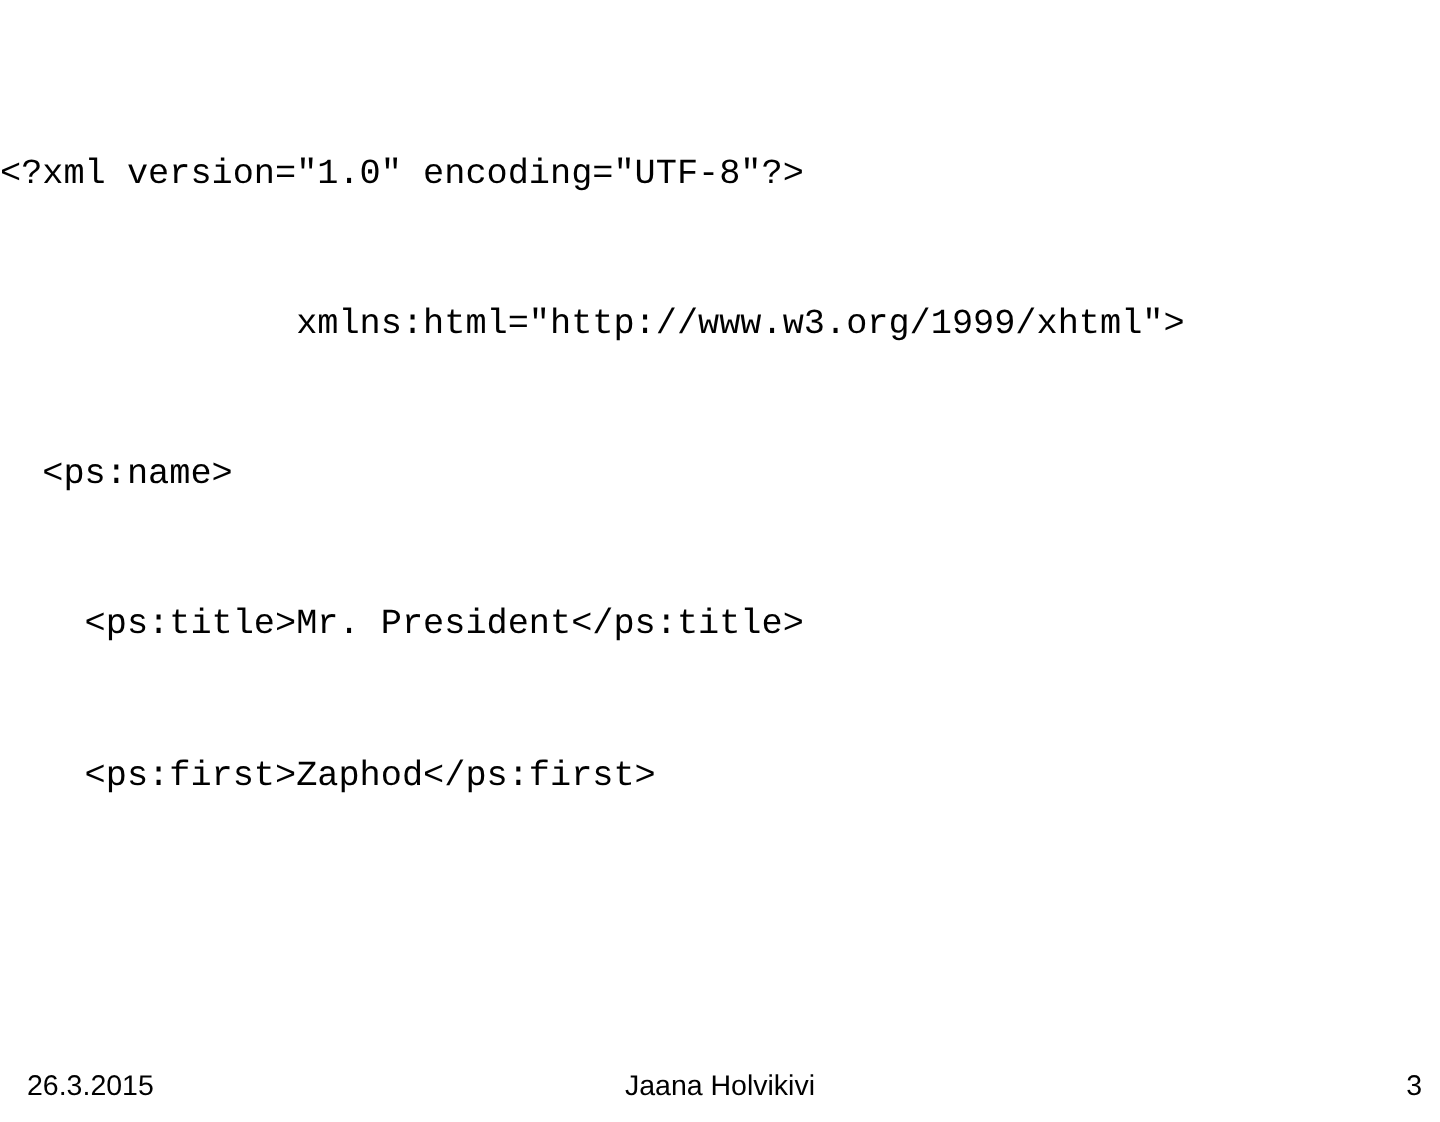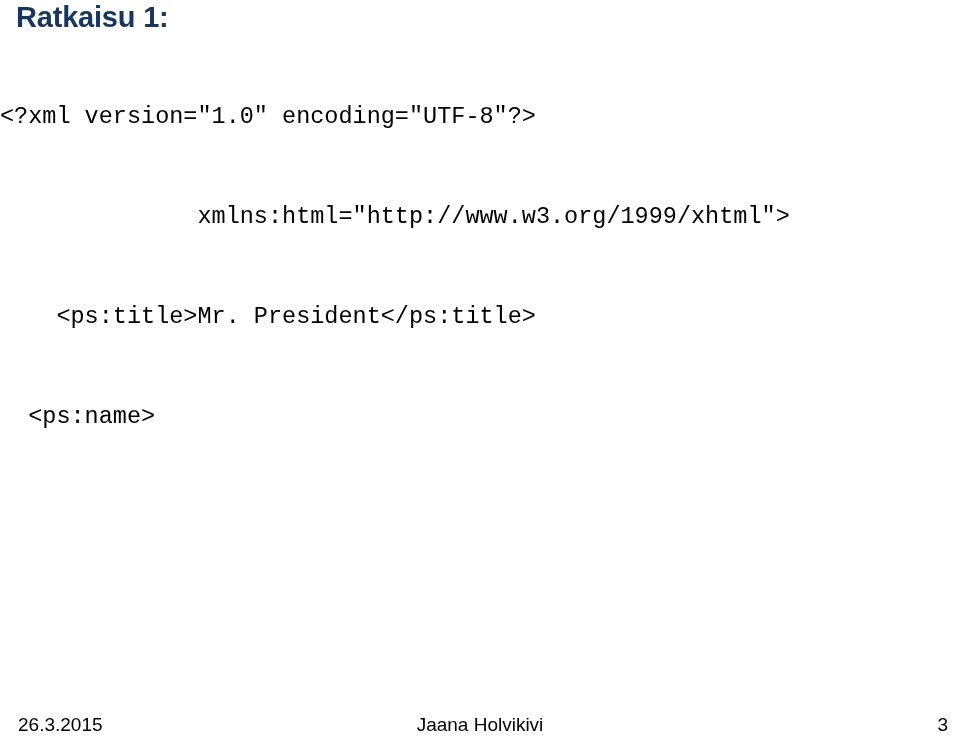--- a/index.html
+++ b/index.html
@@ -84,27 +84,27 @@
     font-size: 19px;
     color: #000000;
     white-space: pre;
   }
 </style>
 </head>
 <body>
 
 <div class="slide">
 
-  <div class="slide-title">Ratkaisu 1:</div>
 
   <div class="code-block">
     <span class="code-line">&lt;?xml version="1.0" encoding="UTF-8"?&gt;</span>
     <span class="code-line">              xmlns:html="http://www.w3.org/1999/xhtml"&gt;</span>
+    <span class="code-line">  &lt;ps:name&gt;</span>
     <span class="code-line">    &lt;ps:title&gt;Mr. President&lt;/ps:title&gt;</span>
-    <span class="code-line">  &lt;ps:name&gt;</span>
+    <span class="code-line">    &lt;ps:first&gt;Zaphod&lt;/ps:first&gt;</span>
     
     
     
     
     
     
     
     
     
     

